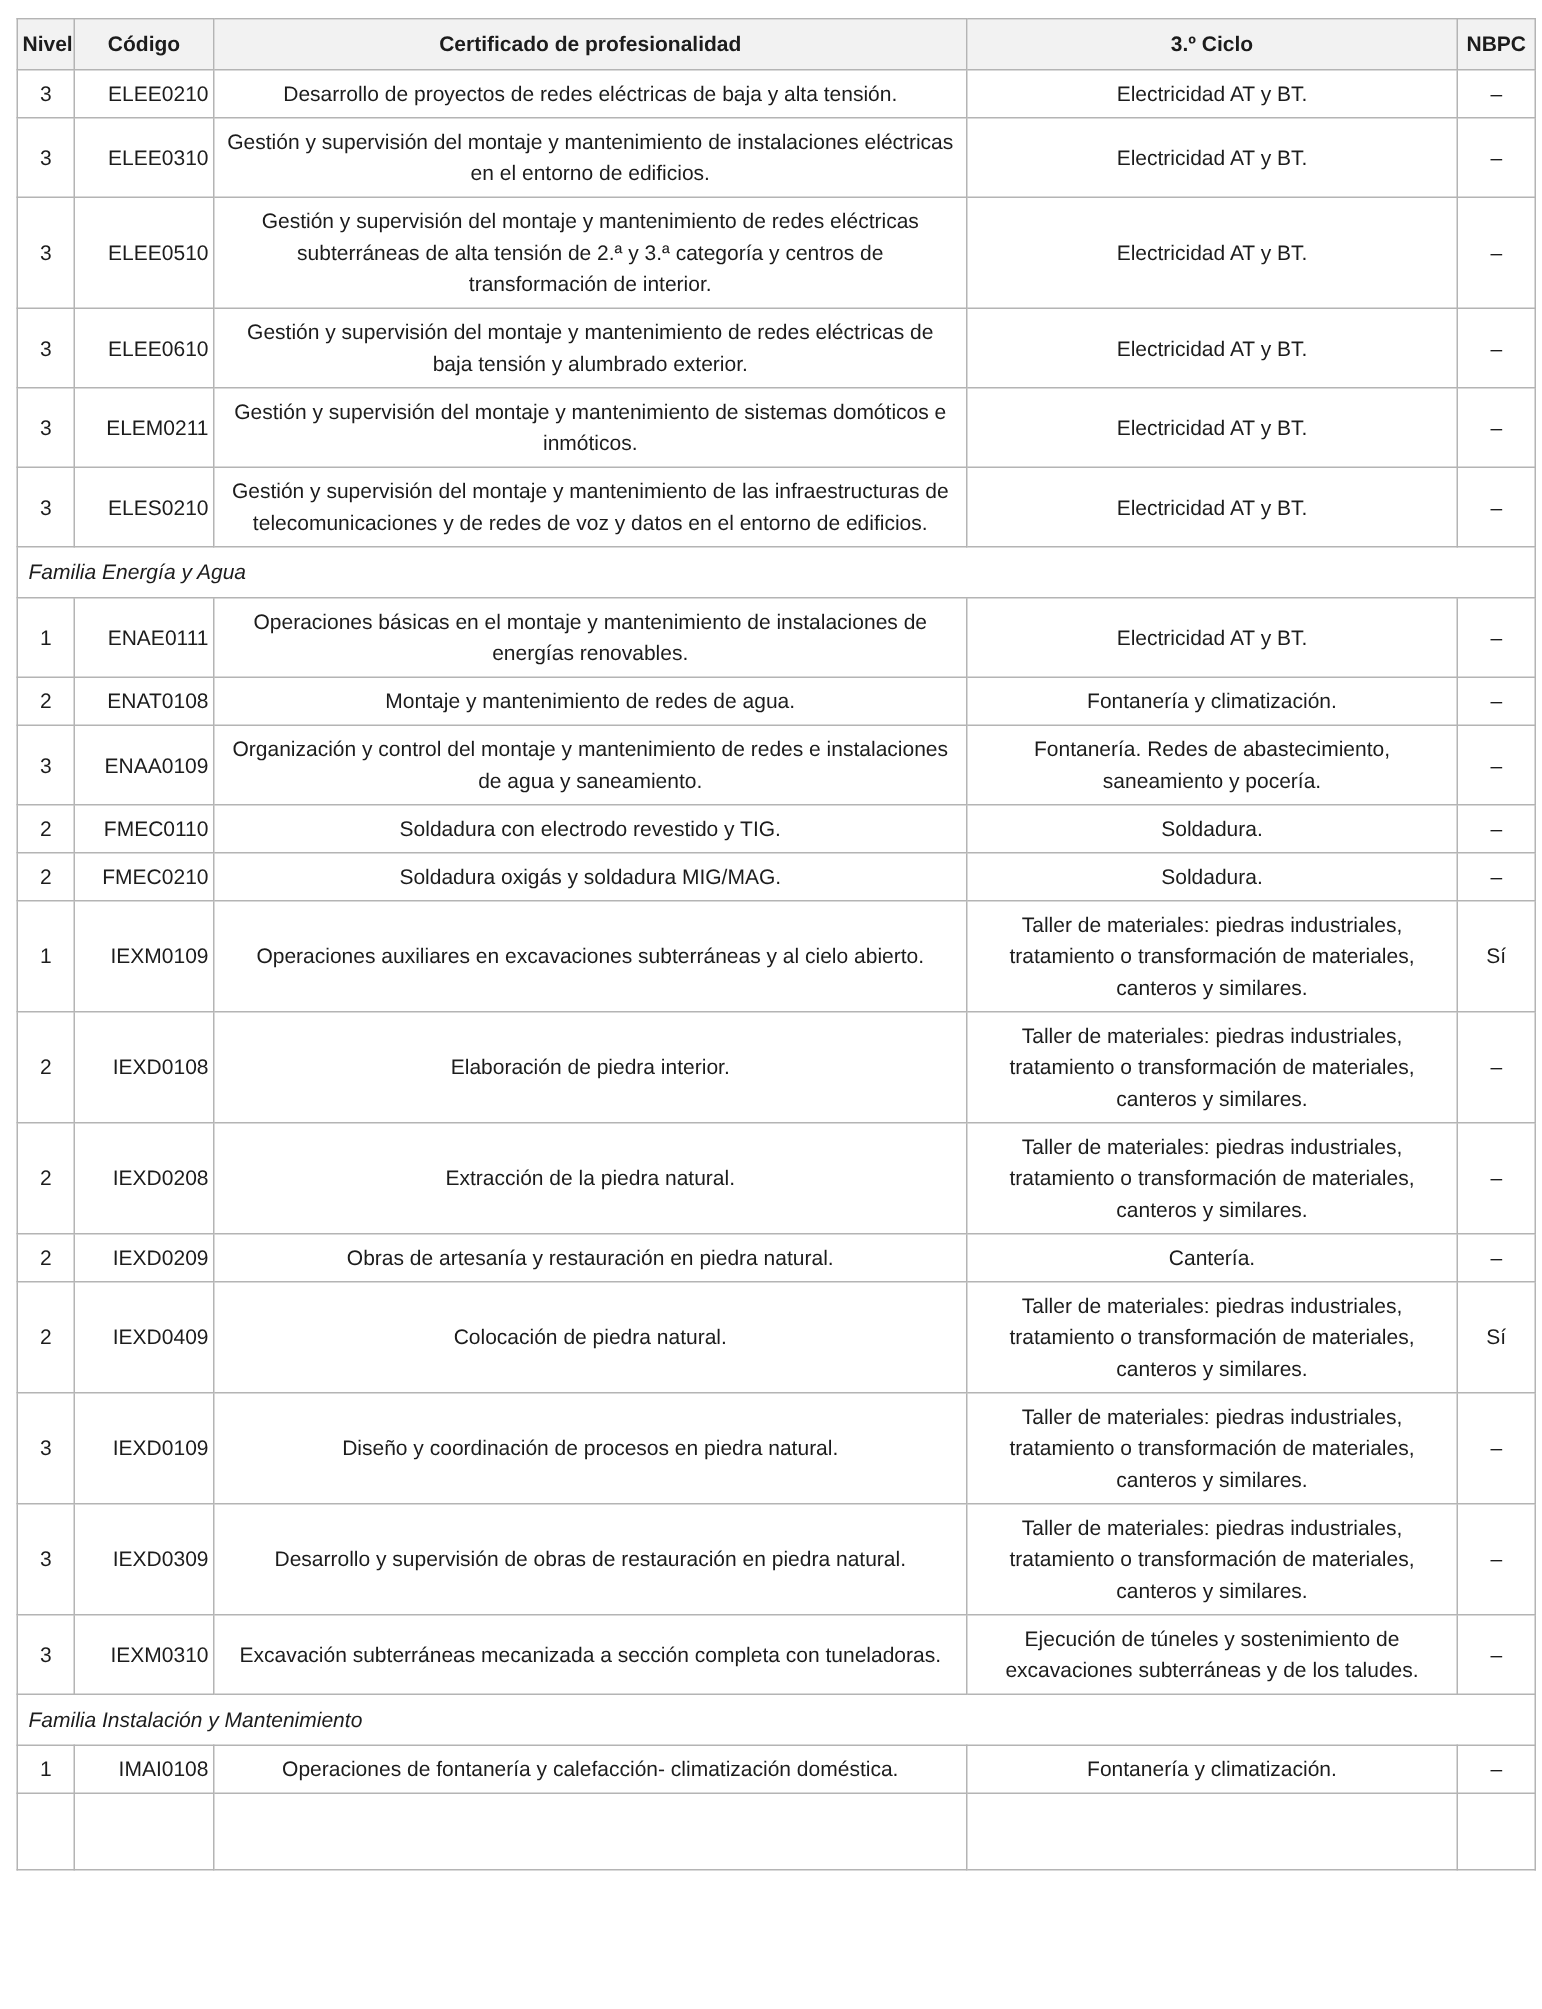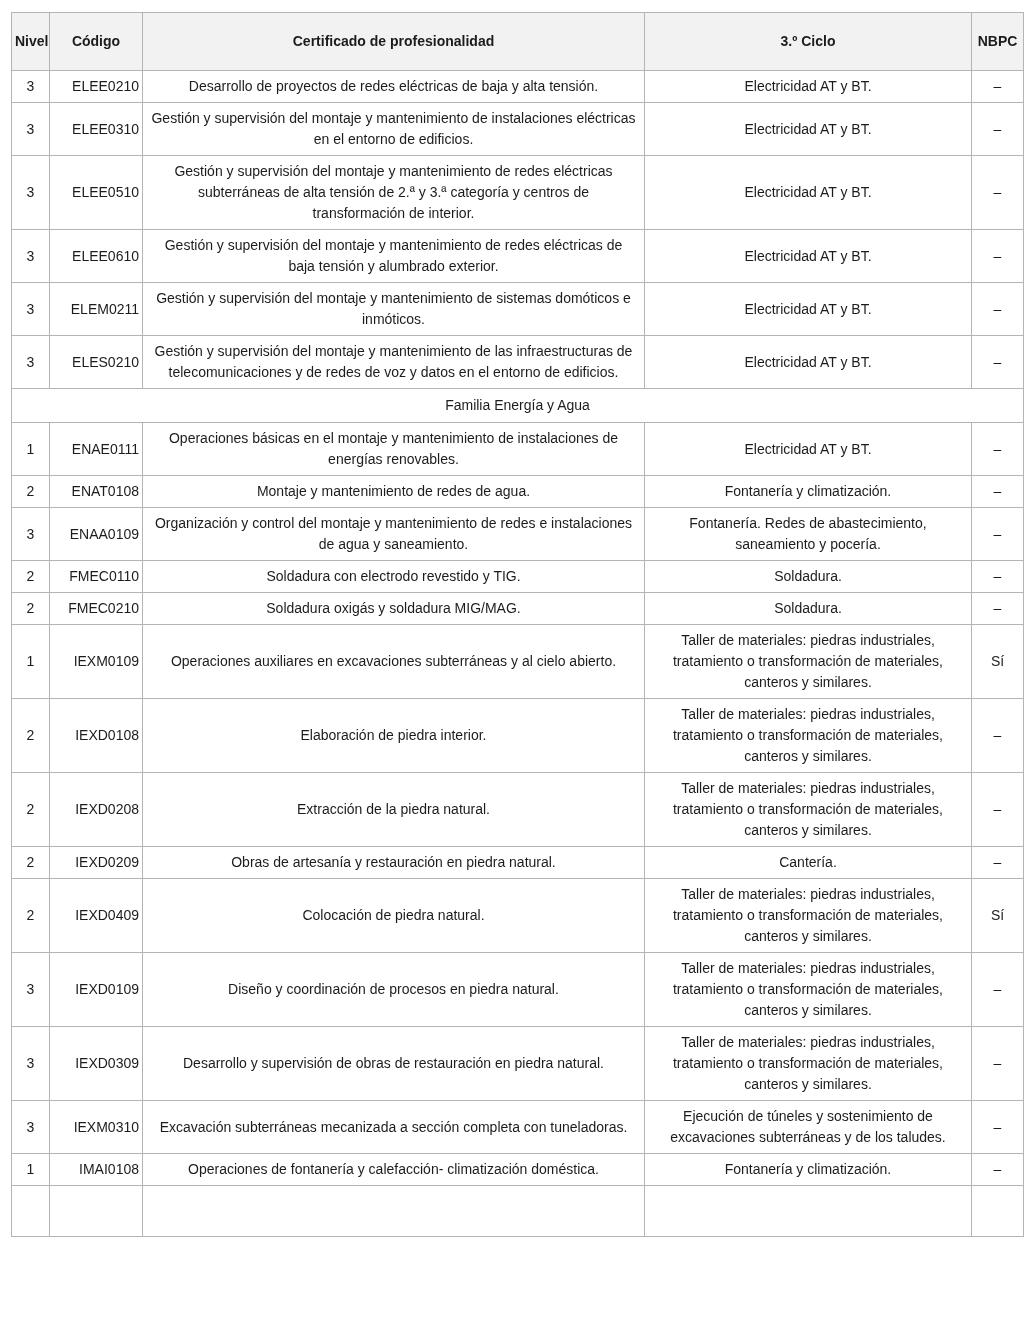--- a/index.html
+++ b/index.html
@@ -34,37 +34,38 @@
   .cert-table th, .cert-table td {
     border: 1px solid var(--border-color);
     padding: 5px 7px;
     vertical-align: middle;
     overflow: hidden;
   }
   .cert-table th {
     background: var(--header-bg);
     font-weight: bold;
     text-align: center;
-    padding: 18px 3px;
+    padding: 6px 3px;
   }
   td.cell-nivel, td.cell-nbpc {
     text-align: center;
     padding-left: 2px;
     padding-right: 2px;
   }
   td.cell-codigo {
     text-align: right;
     padding-left: 3px;
     padding-right: 3px;
   }
   td.cell-certificado, td.cell-ciclo {
     text-align: center;
   }
   td.section-cell {
-    text-align: center;
+    text-align: left;
+    font-style: italic;
     padding: 6px 7px;
   }
   tr.partial-row td {
     height: 40px;
     border-top: 1px solid var(--border-color);
   }
 </style>
 </head>
 <body>
 
@@ -217,20 +218,23 @@
           <td class="cell-nbpc">–</td>
         </tr>
         <tr>
           <td class="cell-nivel">3</td>
           <td class="cell-codigo">IEXM0310</td>
           <td class="cell-certificado">Excavación subterráneas mecanizada a sección completa con tuneladoras.</td>
           <td class="cell-ciclo">Ejecución de túneles y sostenimiento de excavaciones subterráneas y de los taludes.</td>
           <td class="cell-nbpc">–</td>
         </tr>
         <tr>
+          <td colspan="5" class="section-cell">Familia Instalación y Mantenimiento</td>
+        </tr>
+        <tr>
           <td class="cell-nivel">1</td>
           <td class="cell-codigo">IMAI0108</td>
           <td class="cell-certificado">Operaciones de fontanería y calefacción- climatización doméstica.</td>
           <td class="cell-ciclo">Fontanería y climatización.</td>
           <td class="cell-nbpc">–</td>
         </tr>
         <tr class="partial-row">
           <td></td>
           <td></td>
           <td></td>

